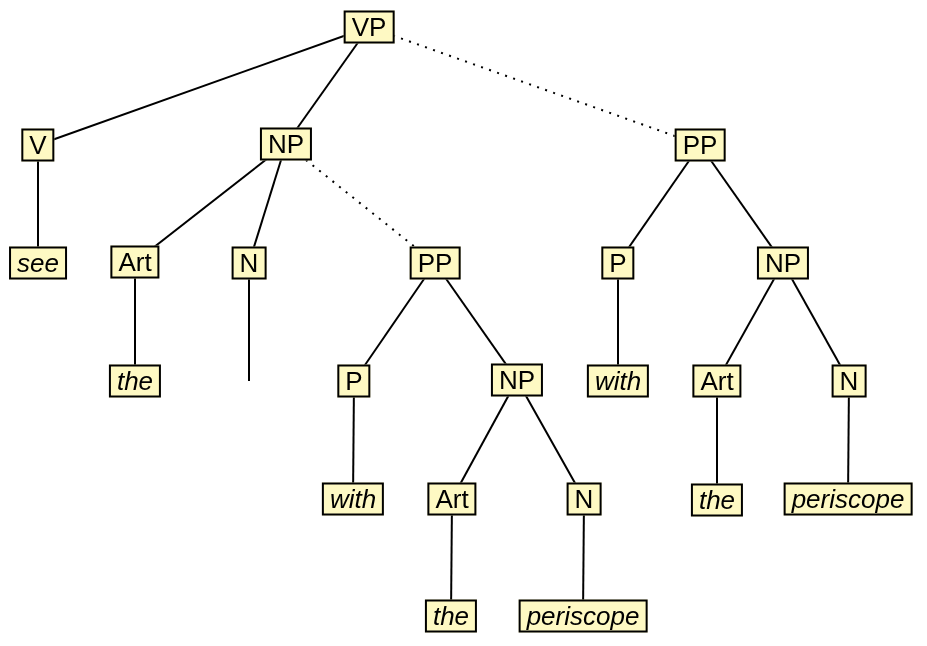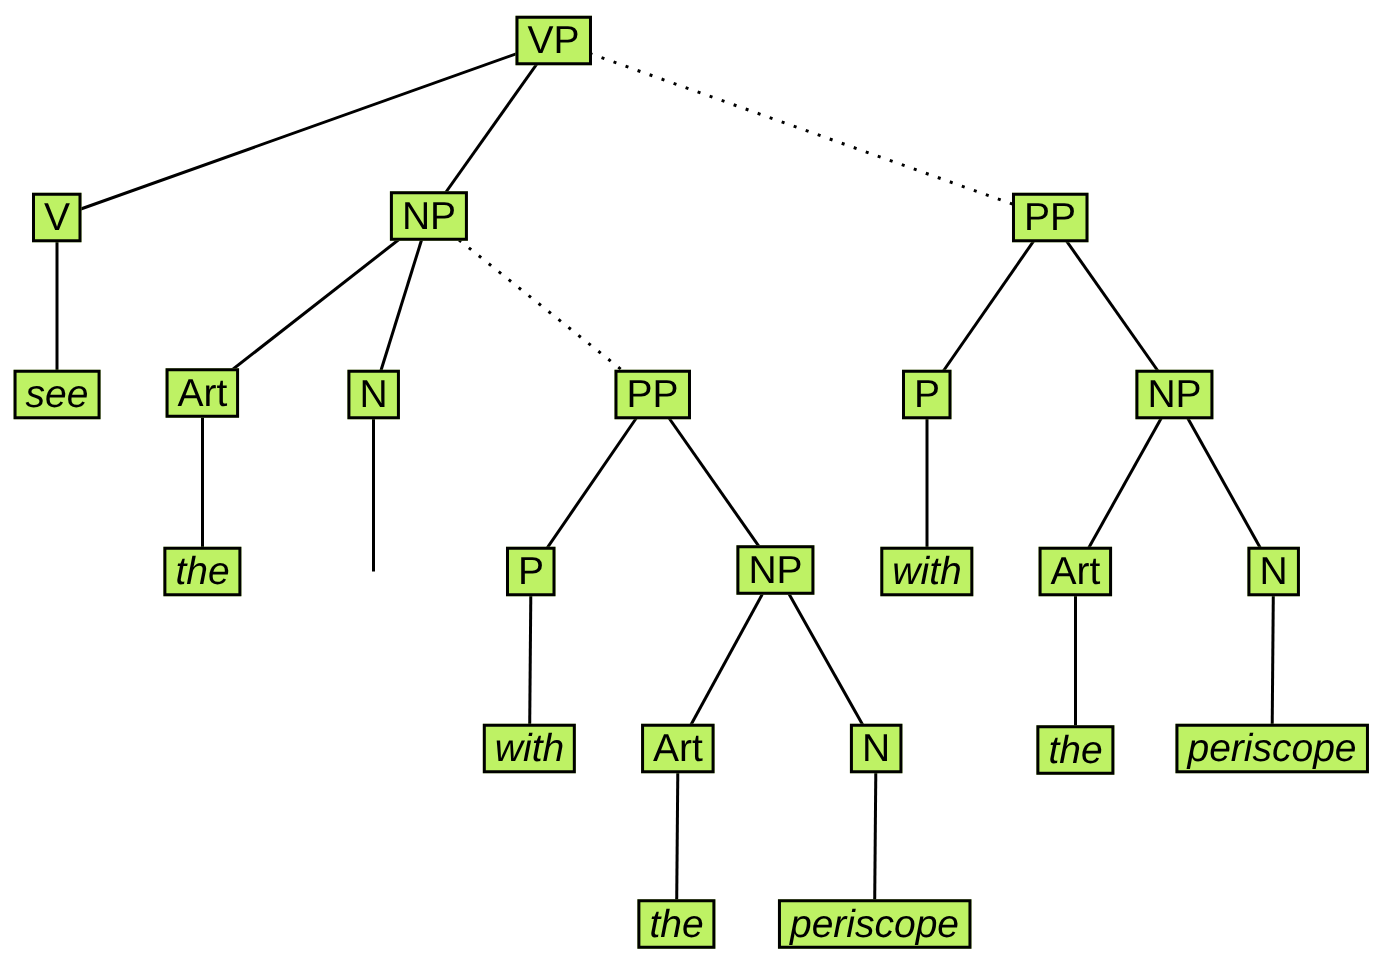--- a/index.html
+++ b/index.html
@@ -31,21 +31,21 @@
     stroke: #000000;
     stroke-width: 2;
     stroke-dasharray: 2 6.5;
     fill: none;
   }
   .node {
     position: absolute;
     transform: translate(-50%, -50%);
     box-sizing: border-box;
     border: 2px solid #000000;
-    background: #bef264;
+    background: #fef9c3;
     color: #000000;
     font-size: 26px;
     line-height: 29px;
     padding: 0 6px;
     white-space: nowrap;
     text-align: center;
   }
   .terminal {
     font-style: italic;
   }

